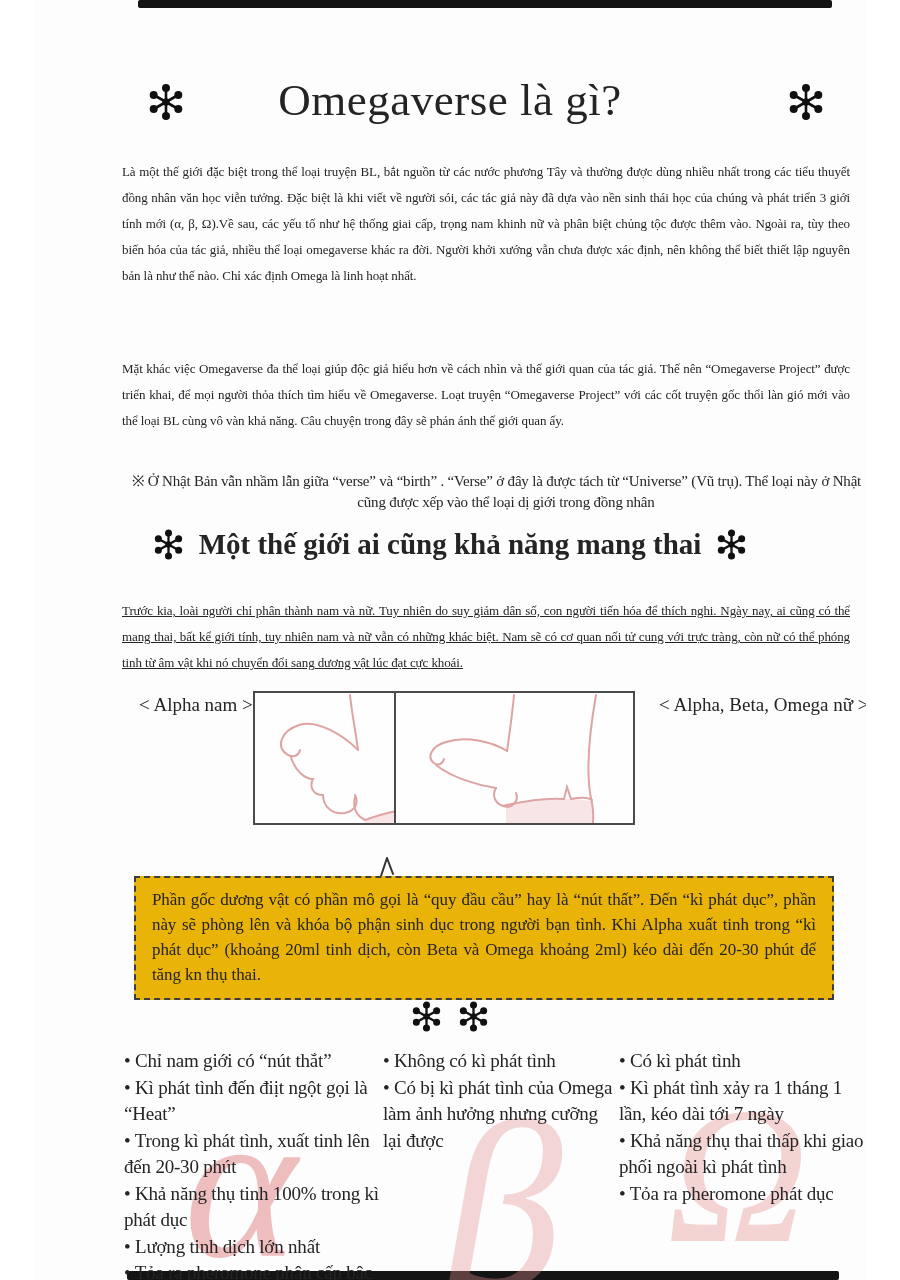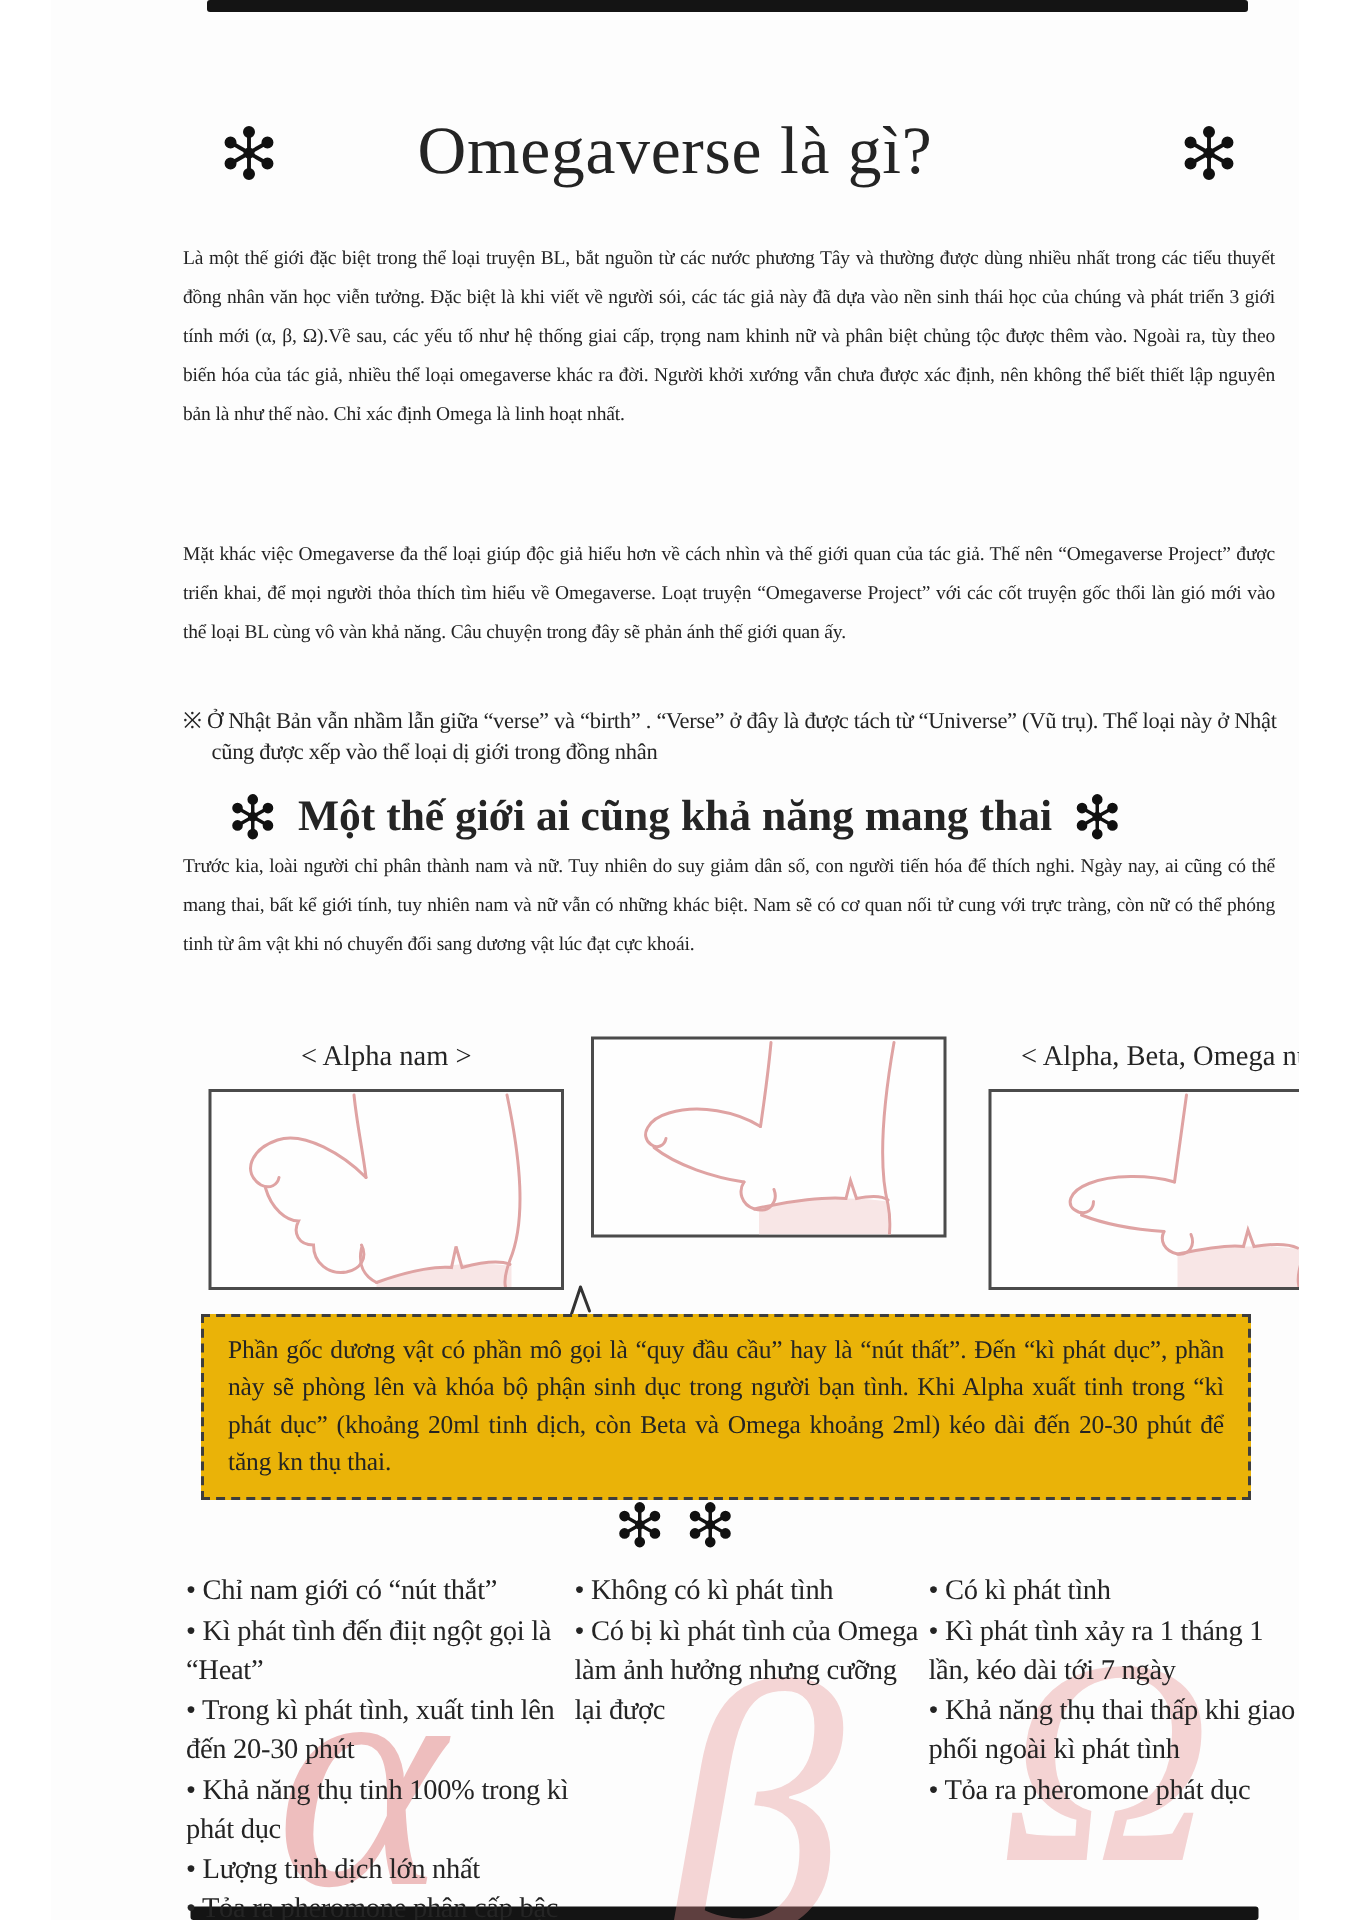--- a/index.html
+++ b/index.html
@@ -23,35 +23,35 @@
   .body-text {
     position:absolute; left:88px; width:728px;
     font-size:13px; line-height:26px; text-align:justify; letter-spacing:-0.1px;
   }
   .para1 { top:146px; }
   .para2 { top:343px; }
 
   .note {
     position:absolute; left:88px; top:456px; width:730px;
     font-size:15px; line-height:21px; letter-spacing:-0.2px;
-    padding-left:19px; text-indent:-19px; text-align:left;
+    padding-left:19px; text-indent:-19px; text-align:center;
   }
 
   .section-heading {
     position:absolute; left:0; width:100%;
     display:flex; justify-content:center; align-items:flex-end; gap:14px;
   }
   .section-heading h2 { margin:0; font-size:29px; font-weight:bold; letter-spacing:0; }
   .h-pregnancy { top:528px; }
   .h-compare  { top:1000px; }
 
-  .para3 { top:551px; }
+  .para3 { top:585px;text-decoration:underline; }
 
   .figs { position:absolute; top:691px; left:105px; display:flex; }
-  .fig { display:flex; flex-direction:column; }
+  .fig { display:flex; }
   .fig1 { width:237px; margin-right:18px; }
   .fig2 { width:237px; margin-right:28px; }
   .fig3 { width:253px; }
   .fig-label { text-align:center; font-size:19px; line-height:27px; margin-bottom:8px; white-space:nowrap; }
   .fig-box { border:2px solid #4b4b4b; height:130px; background:#fefefe; box-sizing:content-box; }
   .fig-box svg { display:block; }
 
   .caret-mark { position:absolute; top:856px; left:344px; }
 
   .callout {

